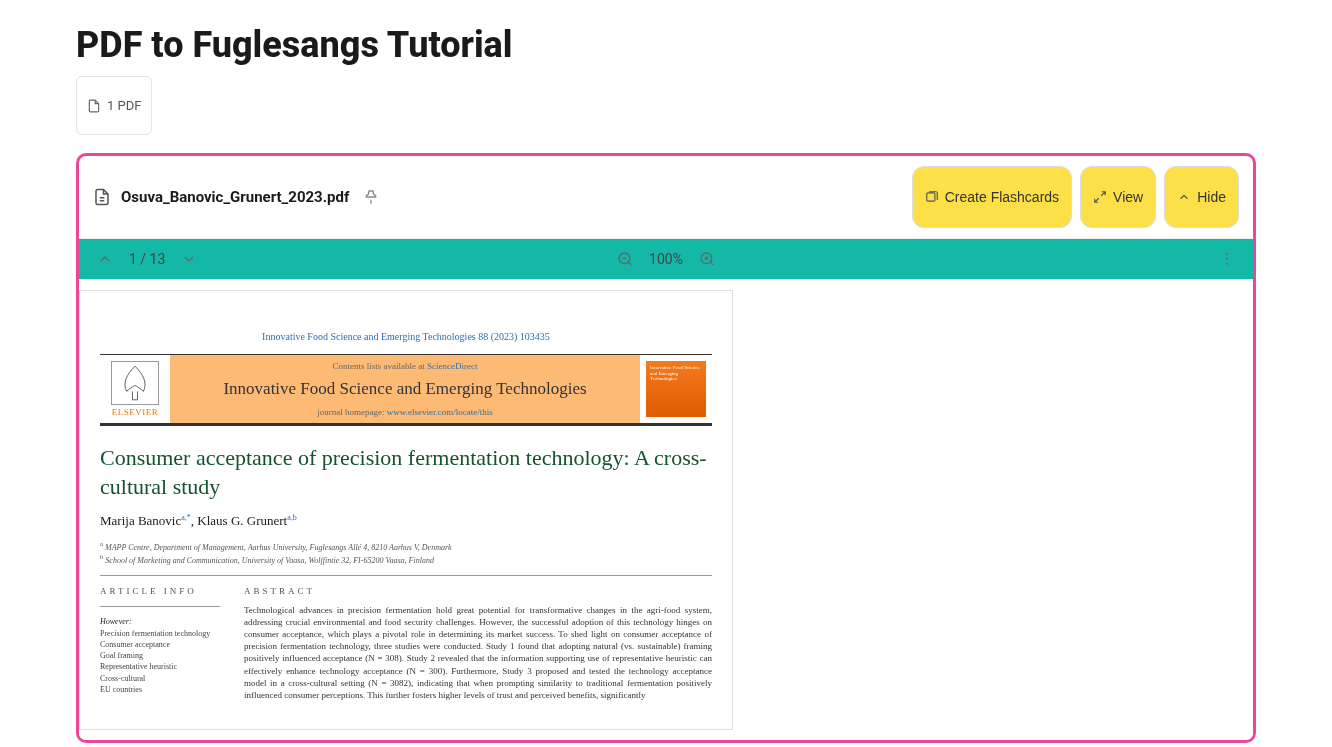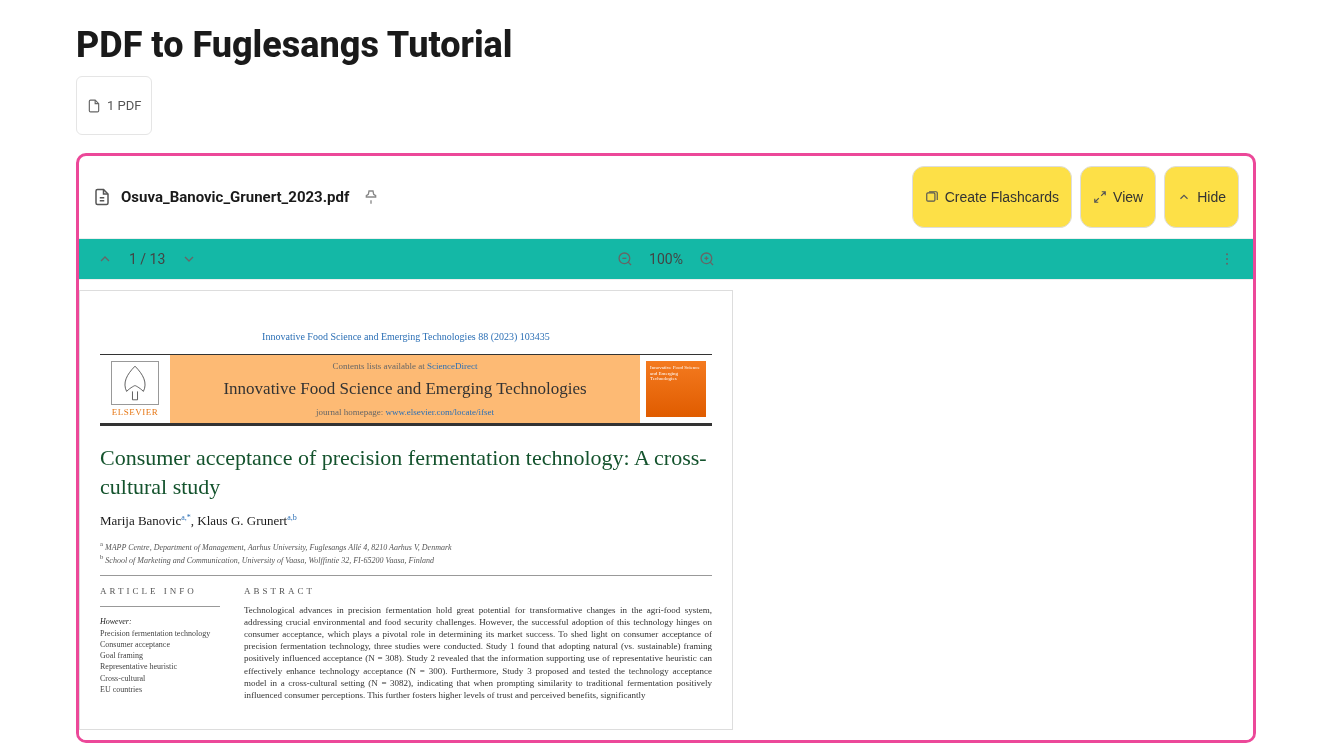--- a/index.html
+++ b/index.html
@@ -153,21 +153,21 @@
         <div class="elsevier">
           <svg class="elsevier-tree" viewBox="0 0 50 50">
               <rect width="50" height="50" fill="#fff"></rect>
               <path d="M25 5 C15 15 10 25 15 35 C20 30 25 28 25 28 C25 28 30 30 35 35 C40 25 35 15 25 5 M22 35 L22 45 L28 45 L28 35" fill="none" stroke="#444" stroke-width="1"></path>
             </svg>
           <div class="elsevier-label">ELSEVIER</div>
         </div>
         <div class="banner-mid">
           <div class="sd"><span>Contents lists available at </span><a>ScienceDirect</a></div>
           <div class="journal">Innovative Food Science and Emerging Technologies</div>
-          <div class="homepage"><span>journal homepage: </span><a>www.elsevier.com/locate/ifset</a></div>
+          <div class="homepage"><span>journal homepage: </span><a>www.elsevier.com/locate/this</a></div>
         </div>
         <div class="cover">
           <div class="cover-title">Innovative Food Science and Emerging Technologies</div>
         </div>
       </div>
       <div class="title">Consumer acceptance of precision fermentation technology: A cross-cultural study</div>
       <div class="authors">
         <span>Marija Banovic</span><span class="sup">a,*</span>, <span>Klaus G. Grunert</span><span class="sup">a,b</span>
       </div>
       <div class="affil"><sup>a</sup> <span>MAPP Centre, Department of Management, Aarhus University, Fuglesangs Allé 4, 8210 Aarhus V, Denmark</span></div>

